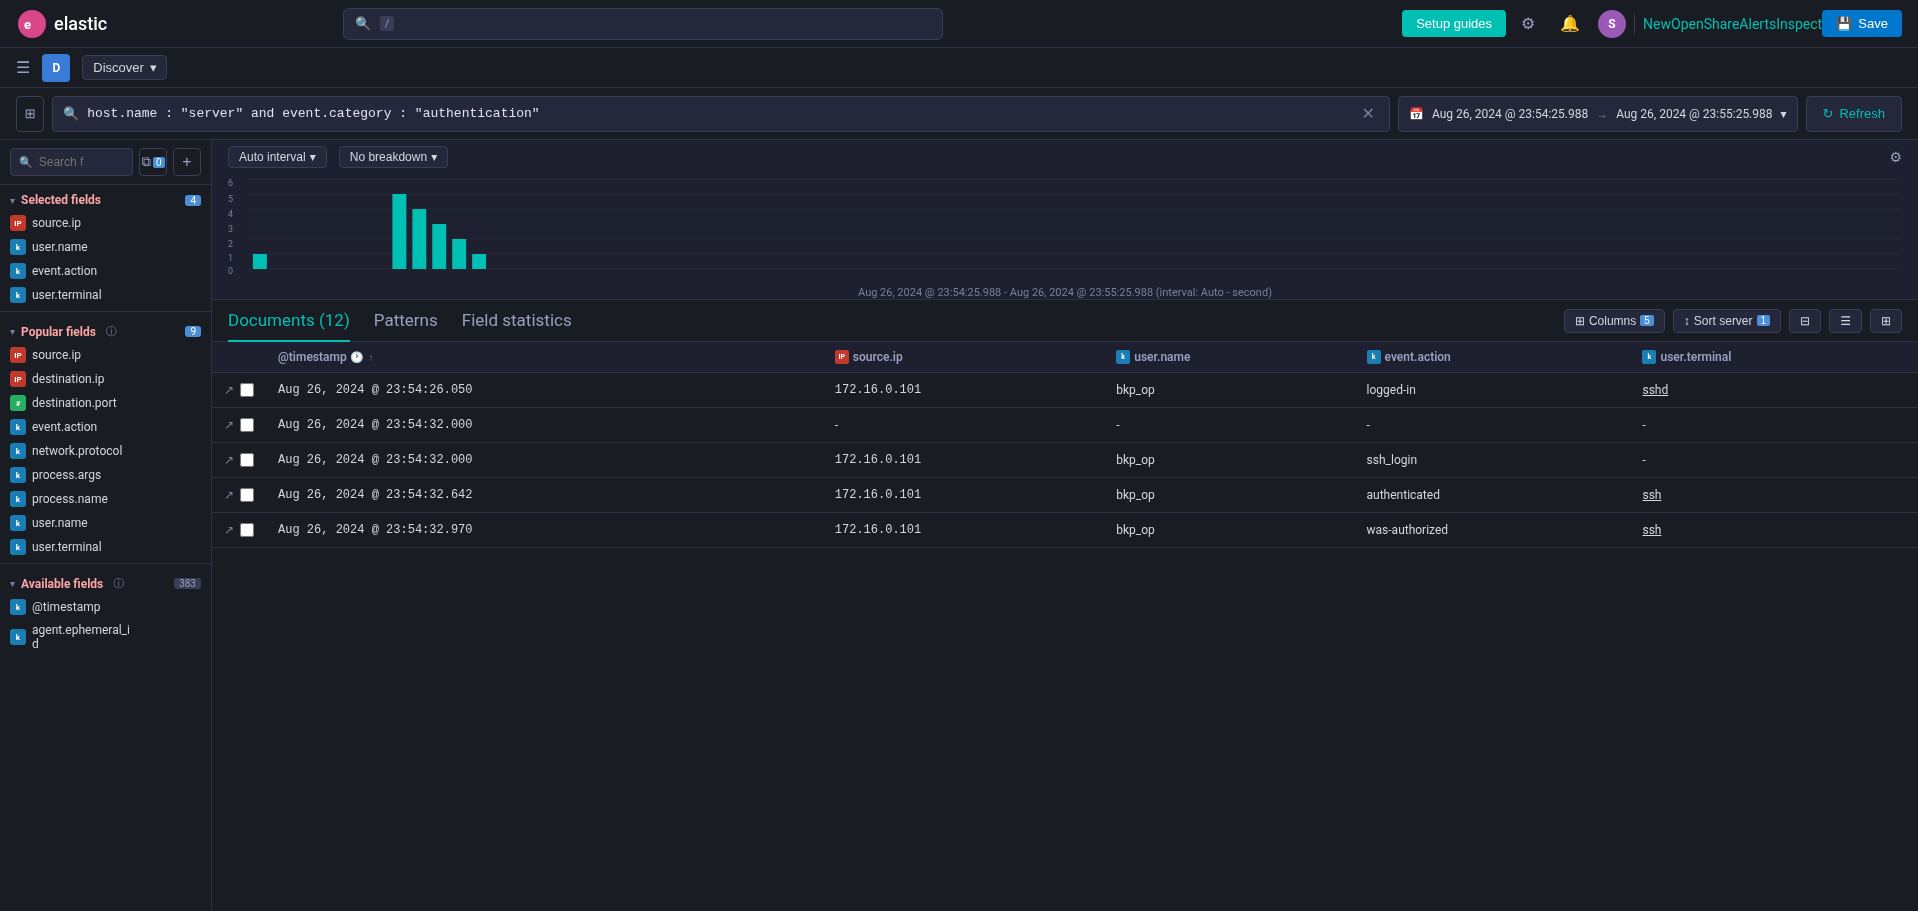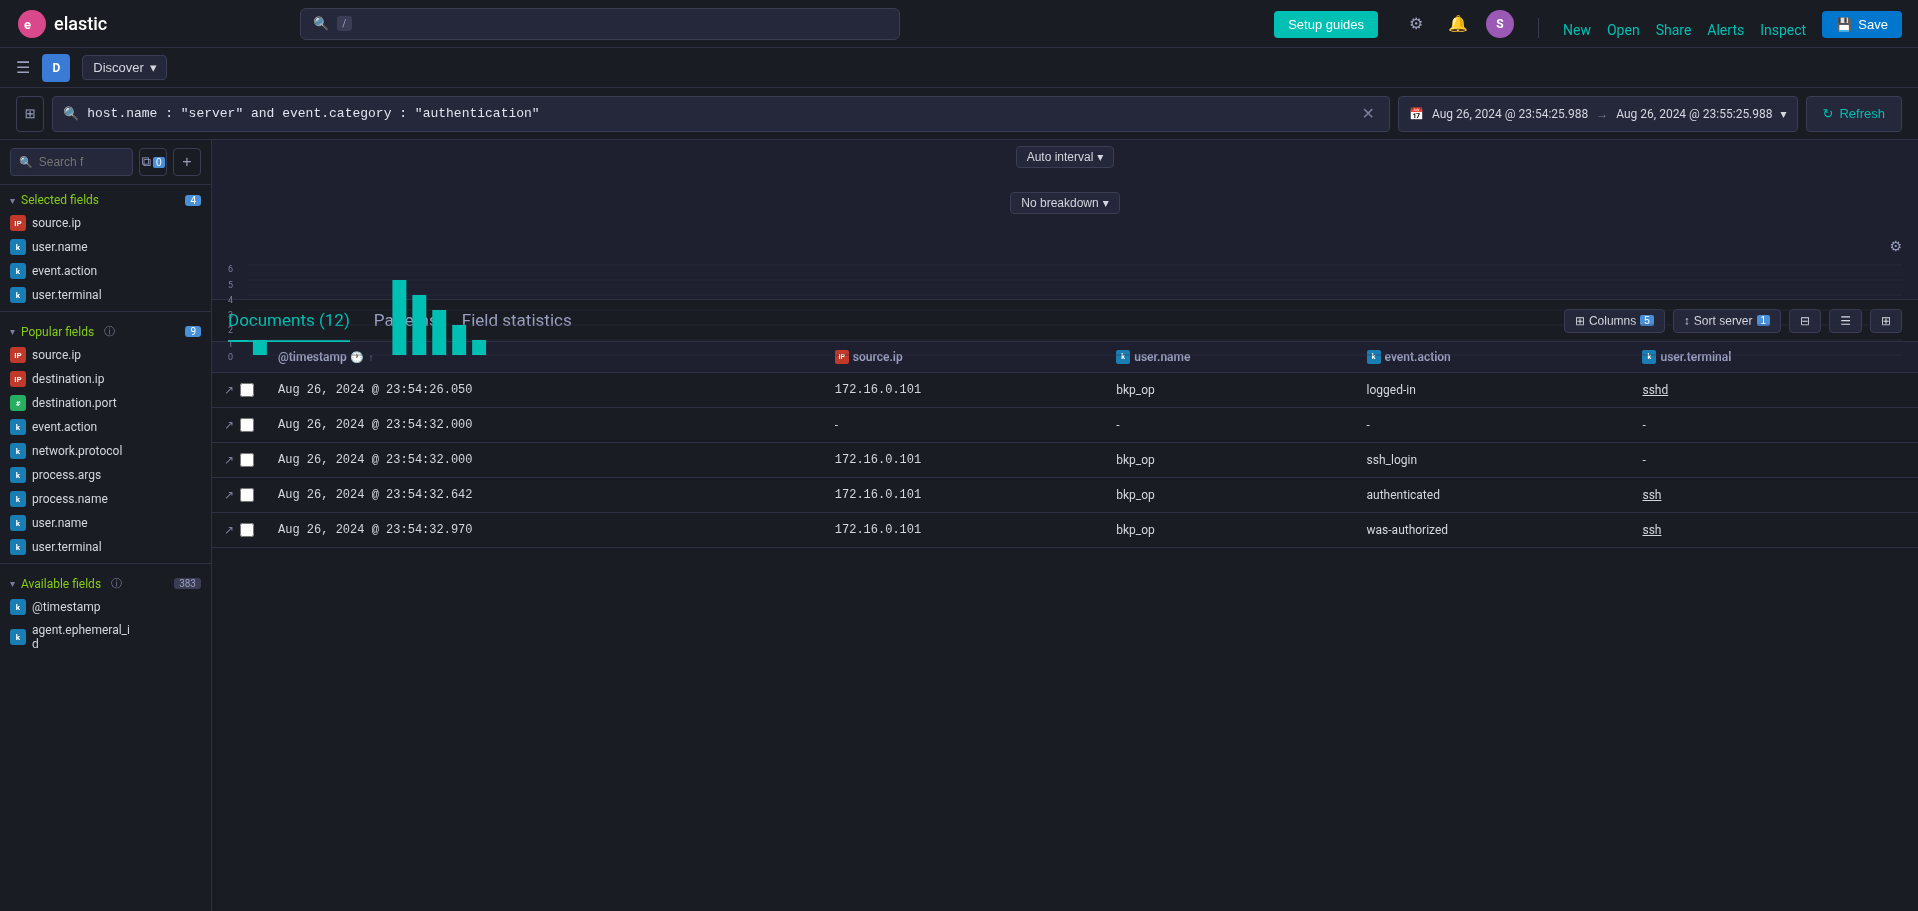--- a/index.html
+++ b/index.html
@@ -58,22 +58,21 @@
     }
     .kbd-shortcut {
       background: #3a3d54;
       border-radius: 3px;
       padding: 2px 5px;
       font-size: 10px;
       color: #9a9fbf;
     }
     .top-nav-right {
       display: flex;
-      align-items: flex-end;
-      gap: 16px;
+      align-items: center;
       margin-left: auto;
     }
     .nav-link {
       color: #00bfb3;
       font-size: 14px;
       cursor: pointer;
       text-decoration: none;
     }
     .btn-save {
       background: #0077cc;
@@ -318,22 +317,22 @@
 
     .section-header {
       display: flex;
       align-items: center;
       padding: 8px 10px 4px;
       gap: 6px;
       cursor: pointer;
     }
     .section-header .section-label {
       font-size: 12px;
-      color: #84cc16;
-      font-weight: 400;
+      color: #fca5a5;
+      font-weight: 700;
     }
     .section-badge {
       background: #3a3d54;
       color: #9a9fbf;
       border-radius: 3px;
       padding: 0 5px;
       font-size: 10px;
       margin-left: auto;
     }
     .section-badge.blue {
@@ -390,22 +389,21 @@
       background: #1e2030;
       border-bottom: 1px solid #2e3044;
       position: relative;
       height: 160px;
       flex-shrink: 0;
     }
     .chart-toolbar {
       display: flex;
       align-items: center;
       padding: 6px 16px;
-      gap: 24px;
-      flex-direction: column;
+      gap: 12px;
     }
     .chart-btn {
       background: #25273a;
       border: 1px solid #3a3d54;
       border-radius: 4px;
       color: #d4d7e0;
       padding: 3px 10px;
       font-size: 12px;
       cursor: pointer;
       display: flex;
@@ -806,20 +804,21 @@
           <text x="855" y="115" style="fill:#7a7f99;font-size:8px;">23:54:55</text>
           <text x="995" y="115" style="fill:#7a7f99;font-size:8px;">23:55:00</text>
           <text x="1135" y="115" style="fill:#7a7f99;font-size:8px;">23:55:05</text>
           <text x="1275" y="115" style="fill:#7a7f99;font-size:8px;">23:55:10</text>
           <text x="1415" y="115" style="fill:#7a7f99;font-size:8px;">23:55:15</text>
           <text x="1555" y="115" style="fill:#7a7f99;font-size:8px;">23:55:20</text>
 
           <text x="20" y="128" style="fill:#7a7f99;font-size:7px;">August 26, 2024</text>
         </svg>
       </div>
+      <div class="chart-subtitle">Aug 26, 2024 @ 23:54:25.988 - Aug 26, 2024 @ 23:55:25.988 (interval: Auto - second)</div>
     </div>
 
     <div class="table-area">
 
       <div class="table-tabs">
         <div class="tab-item active">Documents (12)</div>
         <div class="tab-item">Patterns</div>
         <div class="tab-item">Field statistics</div>
 
         <div class="table-toolbar-right">

